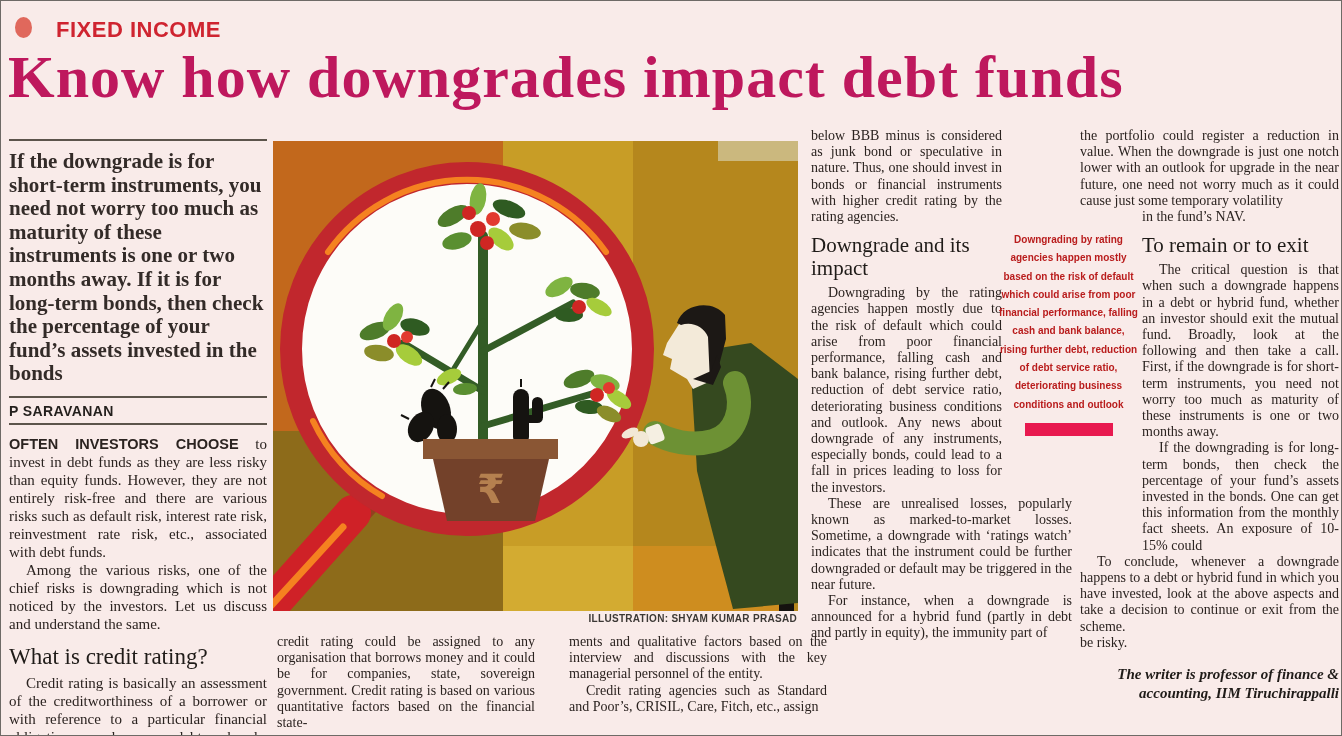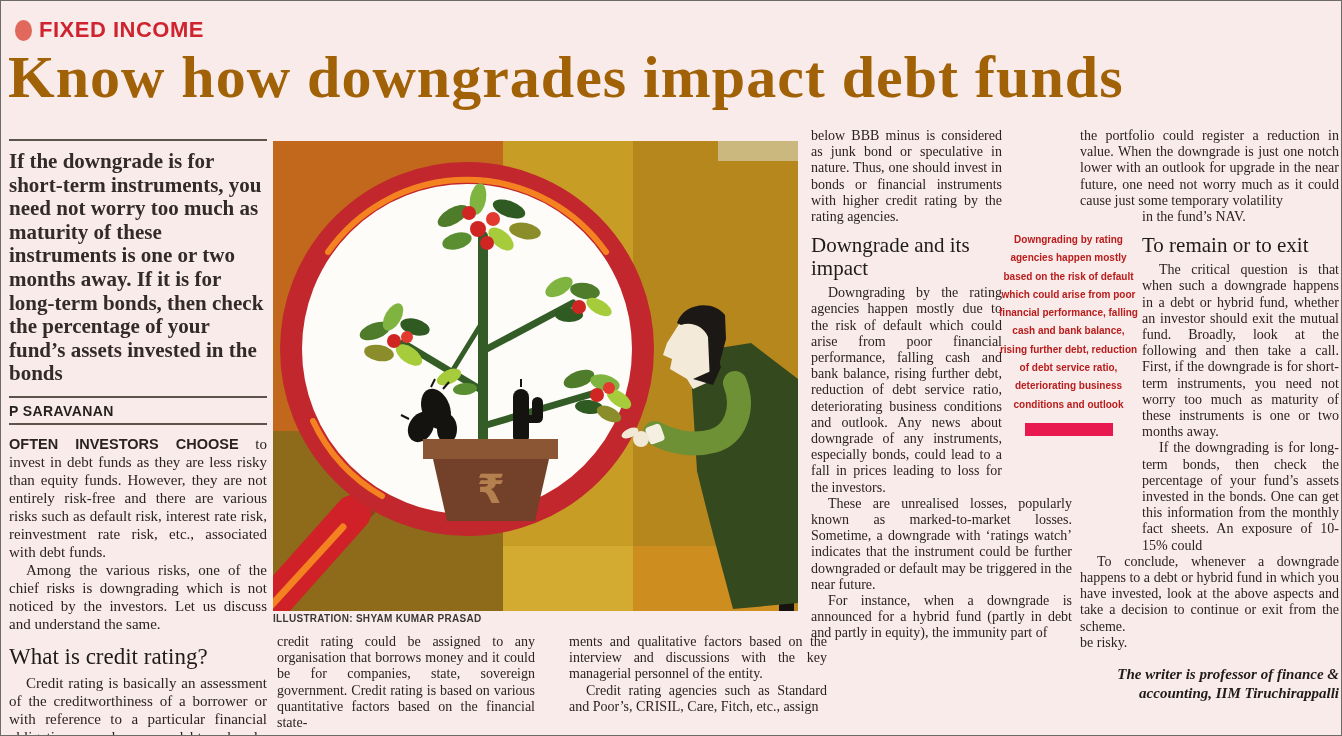--- a/index.html
+++ b/index.html
@@ -3,46 +3,46 @@
 <meta charset="utf-8">
 <style>
   html,body{margin:0;padding:0;}
   .page{
     position:relative; width:1342px; height:736px;
     background:#f9ebe9; overflow:hidden;
     box-sizing:border-box; border:1px solid #6e6a66;
     font-family:"Liberation Serif", serif; color:#2b2320;
   }
   
-  .kicker-row{position:absolute; left:14px; top:16px; display:flex; align-items:center; gap:7px;}
+  .kicker-row{position:absolute; left:14px; top:16px; display:flex; align-items:flex-start; gap:24px;}
   .kicker-dot{width:17px; height:21px; border-radius:50%; background:#e0685c;}
   .kicker{font-family:"Liberation Sans", sans-serif; font-weight:700; font-size:22px;
           color:#cf2430; letter-spacing:.5px;}
   .headline{position:absolute; left:7px; top:44px; width:1330px; margin:0;
-            font-size:60px; line-height:64px; font-weight:700; color:#a16207;
+            font-size:60px; line-height:64px; font-weight:700; color:#be185d;
             letter-spacing:1px; white-space:nowrap;}
   
   .rule{border:0; border-top:2px solid #5c544b; margin:0;}
   
   .col1{position:absolute; left:8px; top:138px; width:258px;}
   .standfirst{margin:9px 0 10px 0; font-size:21px; line-height:23.6px;
               font-weight:700; color:#332b28;}
   .byline{font-family:"Liberation Sans", sans-serif; font-weight:700; font-size:14px;
           color:#231f1c; letter-spacing:.4px; padding:5px 0 4px 0;}
   .body{margin:0; font-size:14px; line-height:16.2px; text-align:justify; color:#2b2320;}
   .col1 .body{font-size:15px; line-height:18px;}
   .col1 .first{margin-top:10px;}
   .indent{text-indent:17px;}
   .lead{font-family:"Liberation Sans", sans-serif; font-weight:700; font-size:14.5px;}
   .subhead{margin:9px 0 5px 0; font-weight:400; font-size:21px; line-height:23px; color:#1f1b18;}
   .col1 .subhead{font-size:23px; margin:12px 0 6px 0;}
   
   .illo{position:absolute; left:272px; top:140px; width:525px; height:470px; margin:0;}
   .illo svg{display:block;}
-  .illo-credit{position:absolute; left:272px; top:612px; width:524px; text-align:left;
+  .illo-credit{position:absolute; left:272px; top:612px; width:524px; text-align:right;
                font-family:"Liberation Sans", sans-serif; font-weight:700; font-size:10px;
                color:#3c3835; letter-spacing:.3px;}
   
   .col2{position:absolute; left:276px; top:633px; width:258px;}
   .col3{position:absolute; left:568px; top:633px; width:258px;}
   .col4{position:absolute; left:810px; top:127px; width:261px;}
   .col5{position:absolute; left:1079px; top:127px; width:259px;}
   .midrow{display:flex;}
   .col4 .midrow .txt{width:191px;}
   .col4 .midrow .gap{width:70px;}

